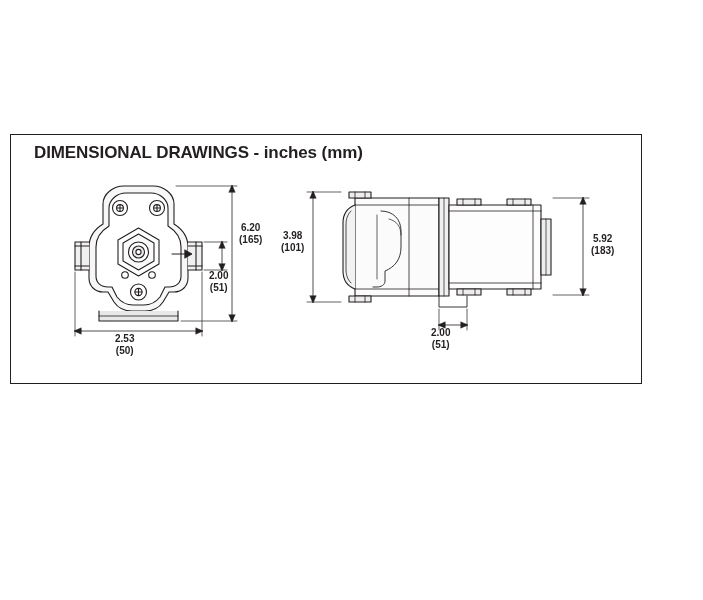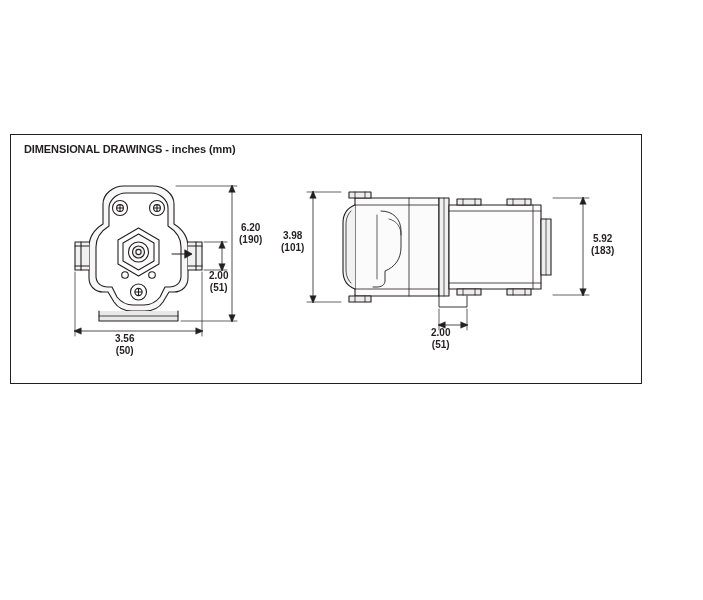--- a/index.html
+++ b/index.html
@@ -25,23 +25,23 @@
     left: 10px;
     top: 134px;
     width: 632px;
     height: 250px;
     border: 1px solid #231f20;
     background: #ffffff;
     box-sizing: border-box;
   }
   #panel-title {
     position: absolute;
-    left: 13px;
+    left: 23px;
     top: 8px;
-    font-size: 11px;
+    font-size: 17px;
     font-weight: bold;
     letter-spacing: -0.1px;
     color: #231f20;
     white-space: nowrap;
   }
   .dim-label {
     position: absolute;
     font-size: 10px;
     font-weight: bold;
     color: #231f20;
@@ -143,30 +143,30 @@
 
             <path d="M34 151 L161 151"></path>
             <path d="M40 148 L33 151 L40 154 Z" fill="#231f20" stroke-width="0.6"></path>
             <path d="M155 148 L162 151 L155 154 Z" fill="#231f20" stroke-width="0.6"></path>
           </g>
         </g>
       </svg>
 
       <div class="dim-label" style="left:198px; top:42px;">
         <span>6.20</span><br>
-        <span>(190)</span>
+        <span>(165)</span>
       </div>
 
       <div class="dim-label" style="left:168px; top:90px;">
         <span>2.00</span><br>
         <span>(51)</span>
       </div>
 
       <div class="dim-label" style="left:74px; top:153px;">
-        <span>3.56</span><br>
+        <span>2.53</span><br>
         <span>(50)</span>
       </div>
     </div>
 
     <div id="side-view">
       <svg width="340" height="190" viewBox="0 0 340 190" xmlns="http://www.w3.org/2000/svg">
         <g fill="none" stroke="#231f20" stroke-width="1.1" stroke-linejoin="round" stroke-linecap="round">
 
           <path d="M66 23 L150 23 L150 121 L66 121 Z" fill="#fbfbfb"></path>
           <path d="M66 30 L150 30 M66 114 L150 114" stroke-width="0.8"></path>

